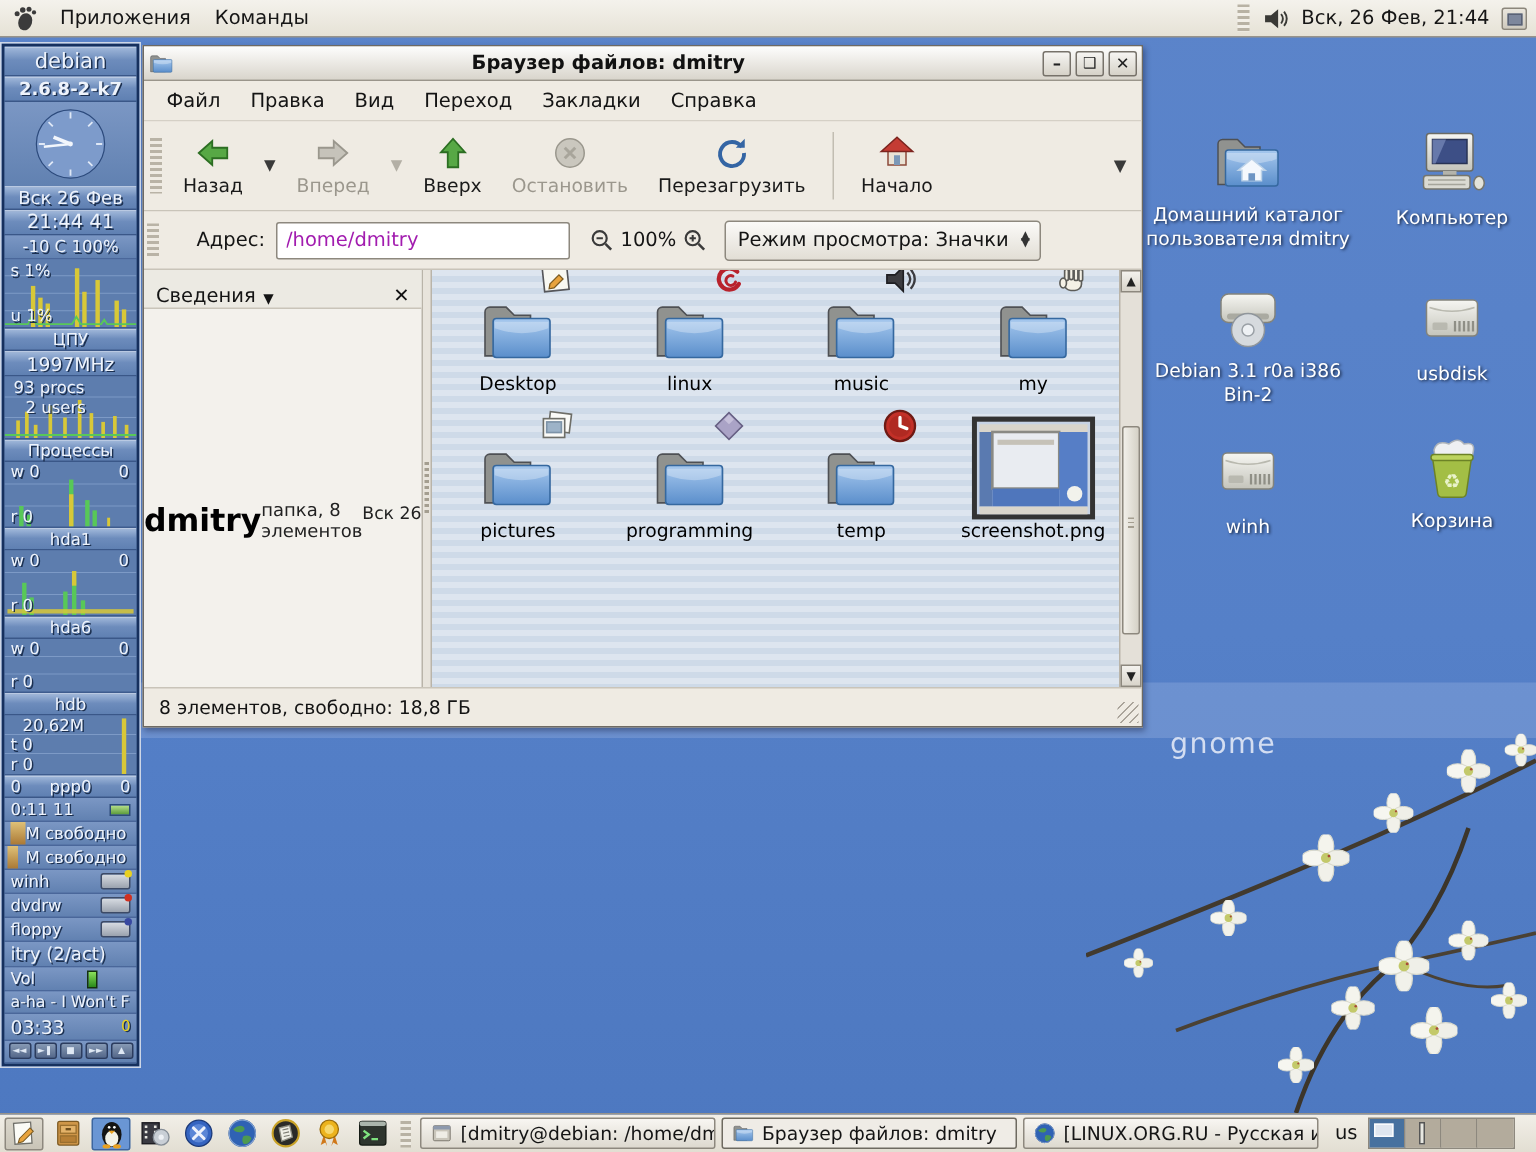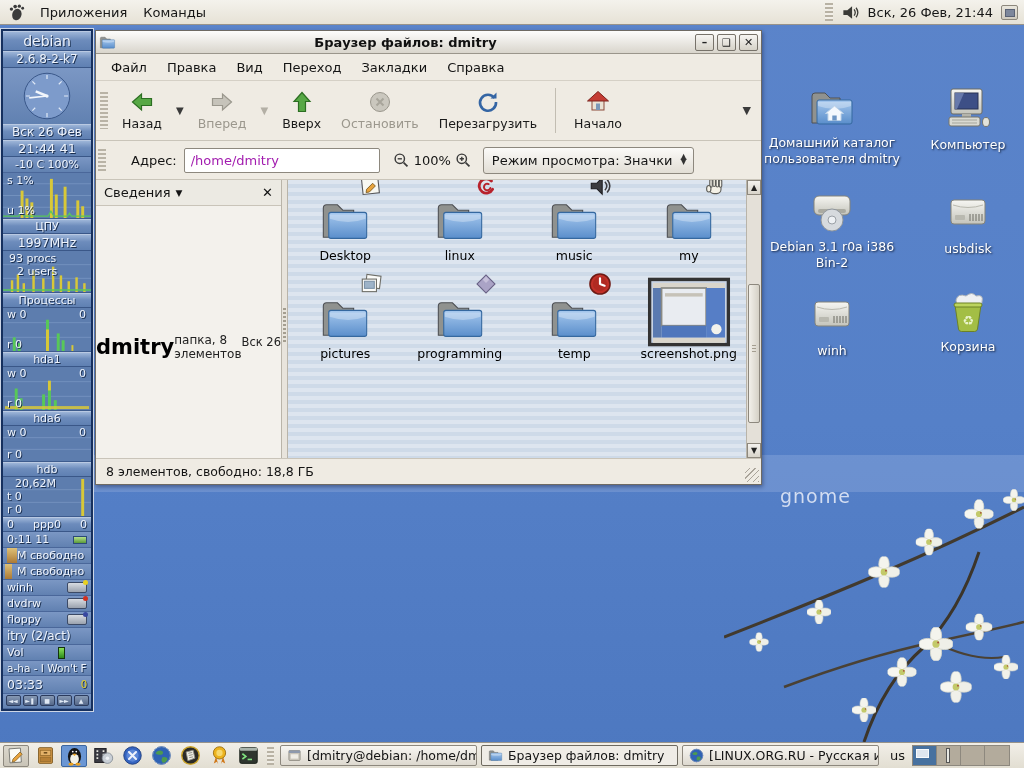--- a/index.html
+++ b/index.html
@@ -41,21 +41,21 @@
   .desk-icon:nth-child(6){ left:900px; top:288px; }
 
   
   .gkrellm { position:absolute; left:1px; top:29px; width:92px; height:682px;
     background:#6787b8; border:2px solid #16305e; outline:1px solid #cdd6e6;
     overflow:hidden; color:#eef3fb; font-size:11px; z-index:30; }
   .gk-cap { background:linear-gradient(180deg,#9db5d8,#6d8cbc 45%,#5f80b2);
     border-top:1px solid #b9c9e2; border-bottom:1px solid #3a5788;
     text-align:center; text-shadow:1px 1px 0 #1c3050; }
   .gk-host { font-size:14px; padding:1px 0; }
-  .gk-sub  { font-size:12px; padding:0 0 1px; }
+  .gk-sub  { font-size:12px; padding:0 0 1px;font-weight:bold; }
   .gk-row { position:relative; display:flex; justify-content:space-between; align-items:center;
     padding:1px 4px; text-shadow:1px 1px 0 #1c3050;
     background:linear-gradient(180deg,#7b97c4,#6181b1); border-bottom:1px solid #4a679a; }
   .gk-row.center { justify-content:center; }
   .gk-chart { position:relative; background:#5d7dae; border-bottom:1px solid #3e5c8e; }
   .gk-chart svg { display:block; width:100%; height:100%; }
   .gk-ov { position:absolute; text-shadow:1px 1px 0 #1c3050; pointer-events:none; }
   .gk-clockbox { display:flex; justify-content:center; align-items:center; height:56px;
     background:linear-gradient(180deg,#7b97c4,#6181b1); }
   .gk-led { width:14px; height:8px; background:linear-gradient(180deg,#b6e08a,#5a9a3a);
@@ -115,21 +115,21 @@
   .zoomctl { display:flex; align-items:center; gap:4px; margin-left:6px; color:#141414; }
   .zoomctl svg { width:17px; height:17px; }
   .viewmode { margin-left:4px; display:flex; align-items:center; gap:6px; height:27px;
     padding:0 4px 0 8px; background:linear-gradient(180deg,#fbfaf8,#e2ded5);
     border:1px solid #8d887e; border-radius:3px; color:#141414; }
   .vm-arrows { display:flex; flex-direction:column; line-height:.62; font-size:8px;
     color:#333; padding:0 2px; }
   .main-area { flex:1; display:flex; min-height:0; }
   .sidepane { width:186px; flex:0 0 186px; background:#f3f1ec; border-right:1px solid #b9b4a9;
     display:flex; flex-direction:column; }
-  .sp-header { height:26px; flex:0 0 26px; display:flex; align-items:center; gap:5px;
+  .sp-header { height:26px; flex:0 0 26px; display:flex; align-items:flex-end; gap:5px;
     padding:0 8px; background:#eceae3; border-bottom:1px solid #c9c4b9; color:#141414; }
   .sp-close { margin-left:auto; font-size:13px; color:#111; }
   .sp-body { flex:1; display:flex; flex-direction:row; align-items:center; padding-top:18px; }
   .sp-body svg { width:74px; height:66px; }
   .sp-title { margin-top:12px; font-weight:bold; font-size:21px; color:#000; }
   .sp-meta { margin-top:12px; font-size:12px; color:#222; }
   .sp-date { margin-top:2px; font-size:11.5px; color:#222; white-space:nowrap; }
   .pane-sep { width:6px; flex:0 0 6px; background:#e8e4dc; border-right:1px solid #b9b4a9;
     position:relative; }
   .pane-sep::after { content:""; position:absolute; top:46%; left:1px; width:3px; height:34px;

